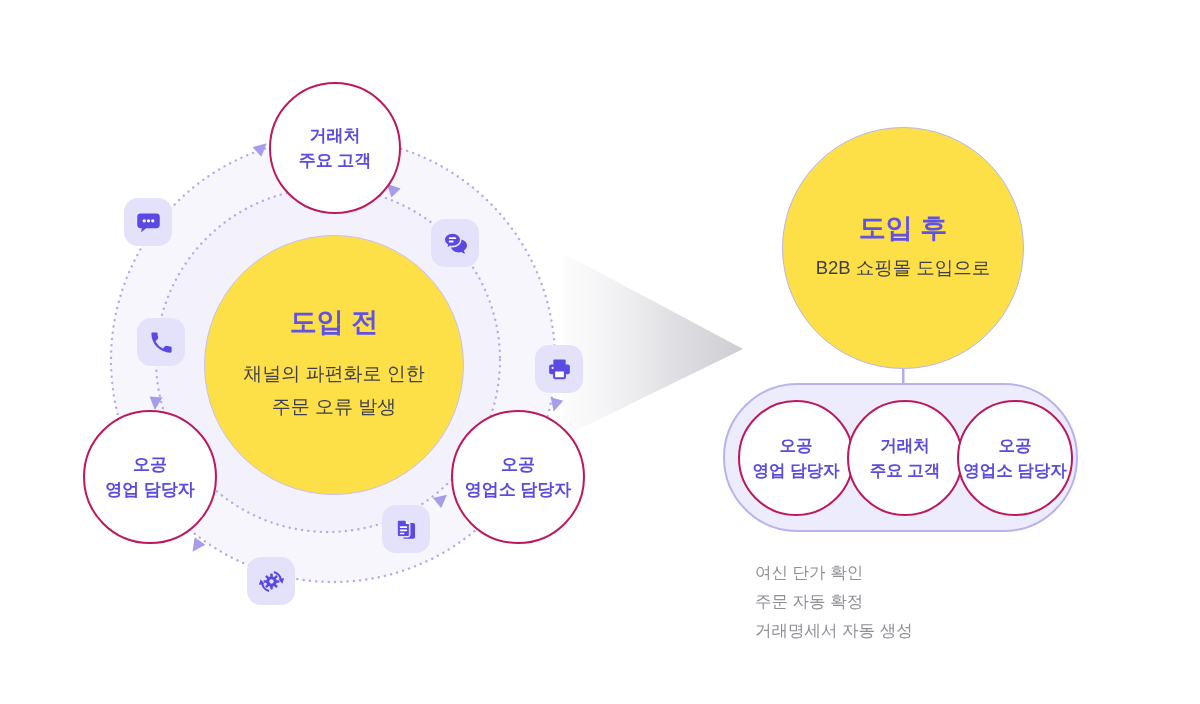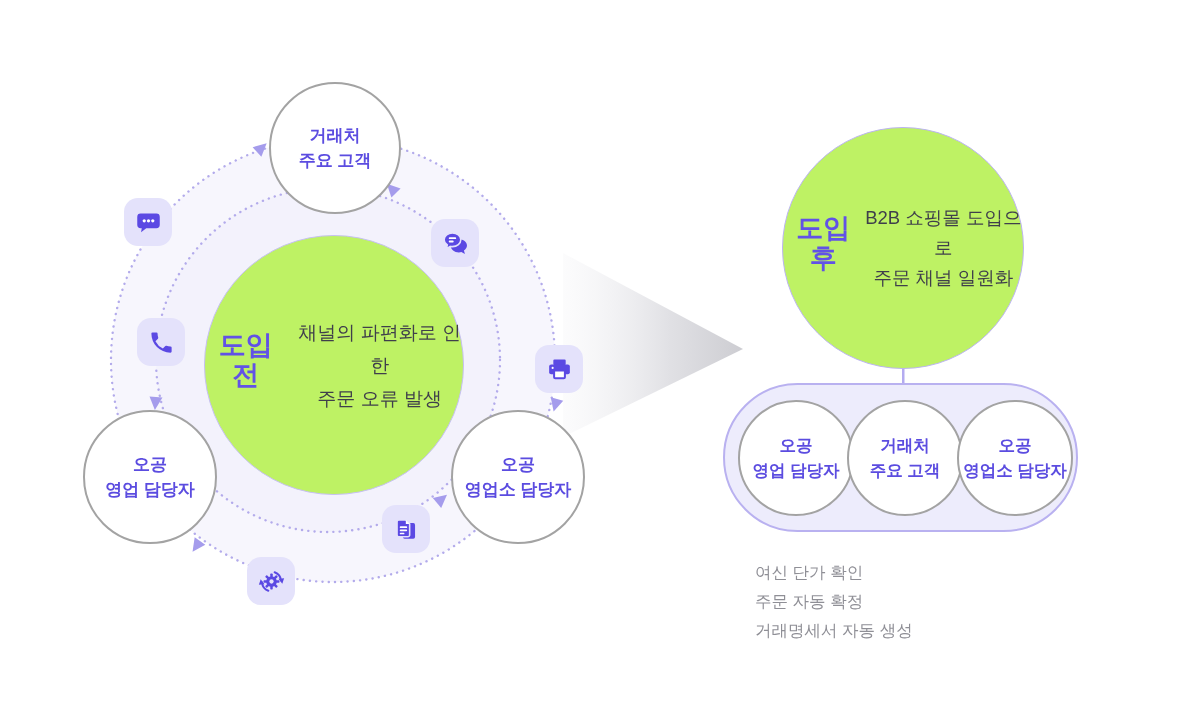--- a/index.html
+++ b/index.html
@@ -3,29 +3,29 @@
 <meta charset="utf-8">
 <style>
   html,body{margin:0;padding:0;background:#ffffff;}
   .canvas{
     position:relative;width:1200px;height:704px;overflow:hidden;background:#ffffff;
     font-family:"Liberation Sans","DejaVu Sans",sans-serif;
   }
   .underlay{position:absolute;left:0;top:0;}
   
   .node{
-    position:absolute;background:#ffffff;border:2px solid #a3a3a3;border-radius:50%;
+    position:absolute;background:#ffffff;border:2px solid #be185d;border-radius:50%;
     display:flex;flex-direction:column;align-items:center;justify-content:center;
     text-align:center;color:#5b4ce0;font-weight:700;font-size:17px;line-height:25px;
     box-sizing:border-box;
   }
   
   .big-circle{
-    position:absolute;border-radius:50%;background:#bef264;border:1.5px solid #c6c0f3;
-    display:flex;flex-direction:row;align-items:center;justify-content:center;
+    position:absolute;border-radius:50%;background:#fde047;border:1.5px solid #c6c0f3;
+    display:flex;flex-direction:column;align-items:center;justify-content:center;
     text-align:center;box-sizing:border-box;
   }
   .big-title{margin:0 0 10px 0;font-size:27px;font-weight:700;color:#6152e6;line-height:30px;}
   .big-sub{margin:0;font-size:19px;font-weight:400;color:#3f3f4b;line-height:33px;}
   .big-sub span{display:block;}
   
   .icon-badge{
     position:absolute;width:48px;height:48px;border-radius:14px;background:#e4e2fb;
     display:flex;align-items:center;justify-content:center;
   }
@@ -164,21 +164,20 @@
       </svg>
     </div>
   </section>
 
   <section>
 
     <div class="big-circle" style="left:782px;top:127px;width:242px;height:242px;border-color:#bcb4f2;">
       <h2 class="big-title">도입 후</h2>
       <p class="big-sub" style="font-size:18.5px;line-height:30px;">
         <span>B2B 쇼핑몰 도입으로</span>
-        <span>주문 채널 일원화</span>
       </p>
     </div>
 
     <div class="pill"></div>
 
     <div class="node" style="left:738px;top:400px;width:116px;height:116px;font-size:16.5px;">
       <span>오공</span>
       <span>영업 담당자</span>
     </div>
     <div class="node" style="left:847px;top:400px;width:116px;height:116px;font-size:16.5px;">

